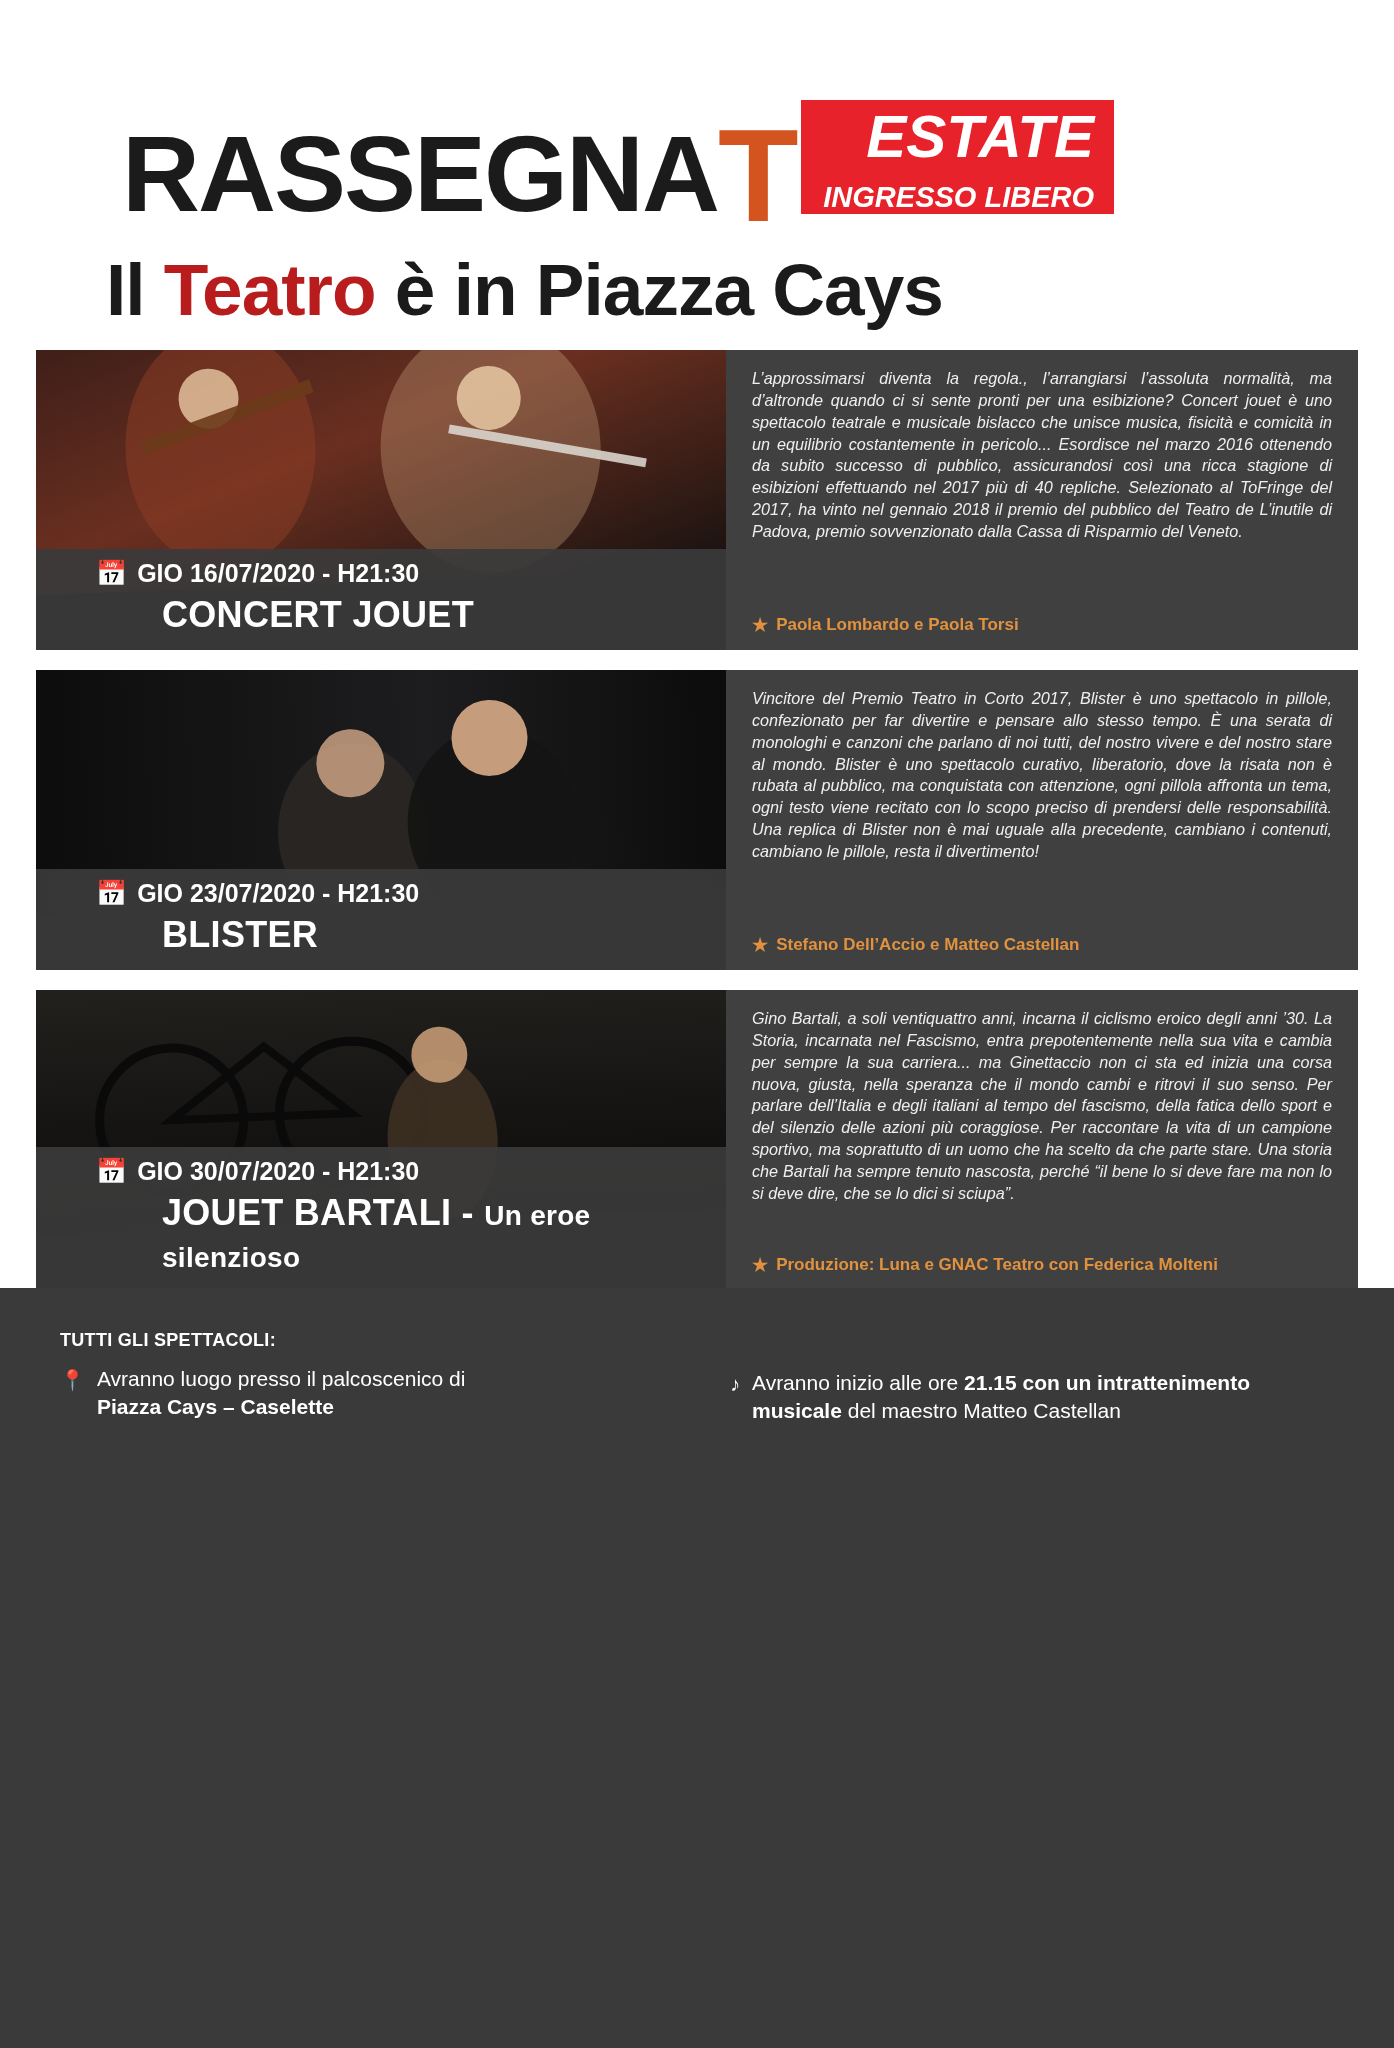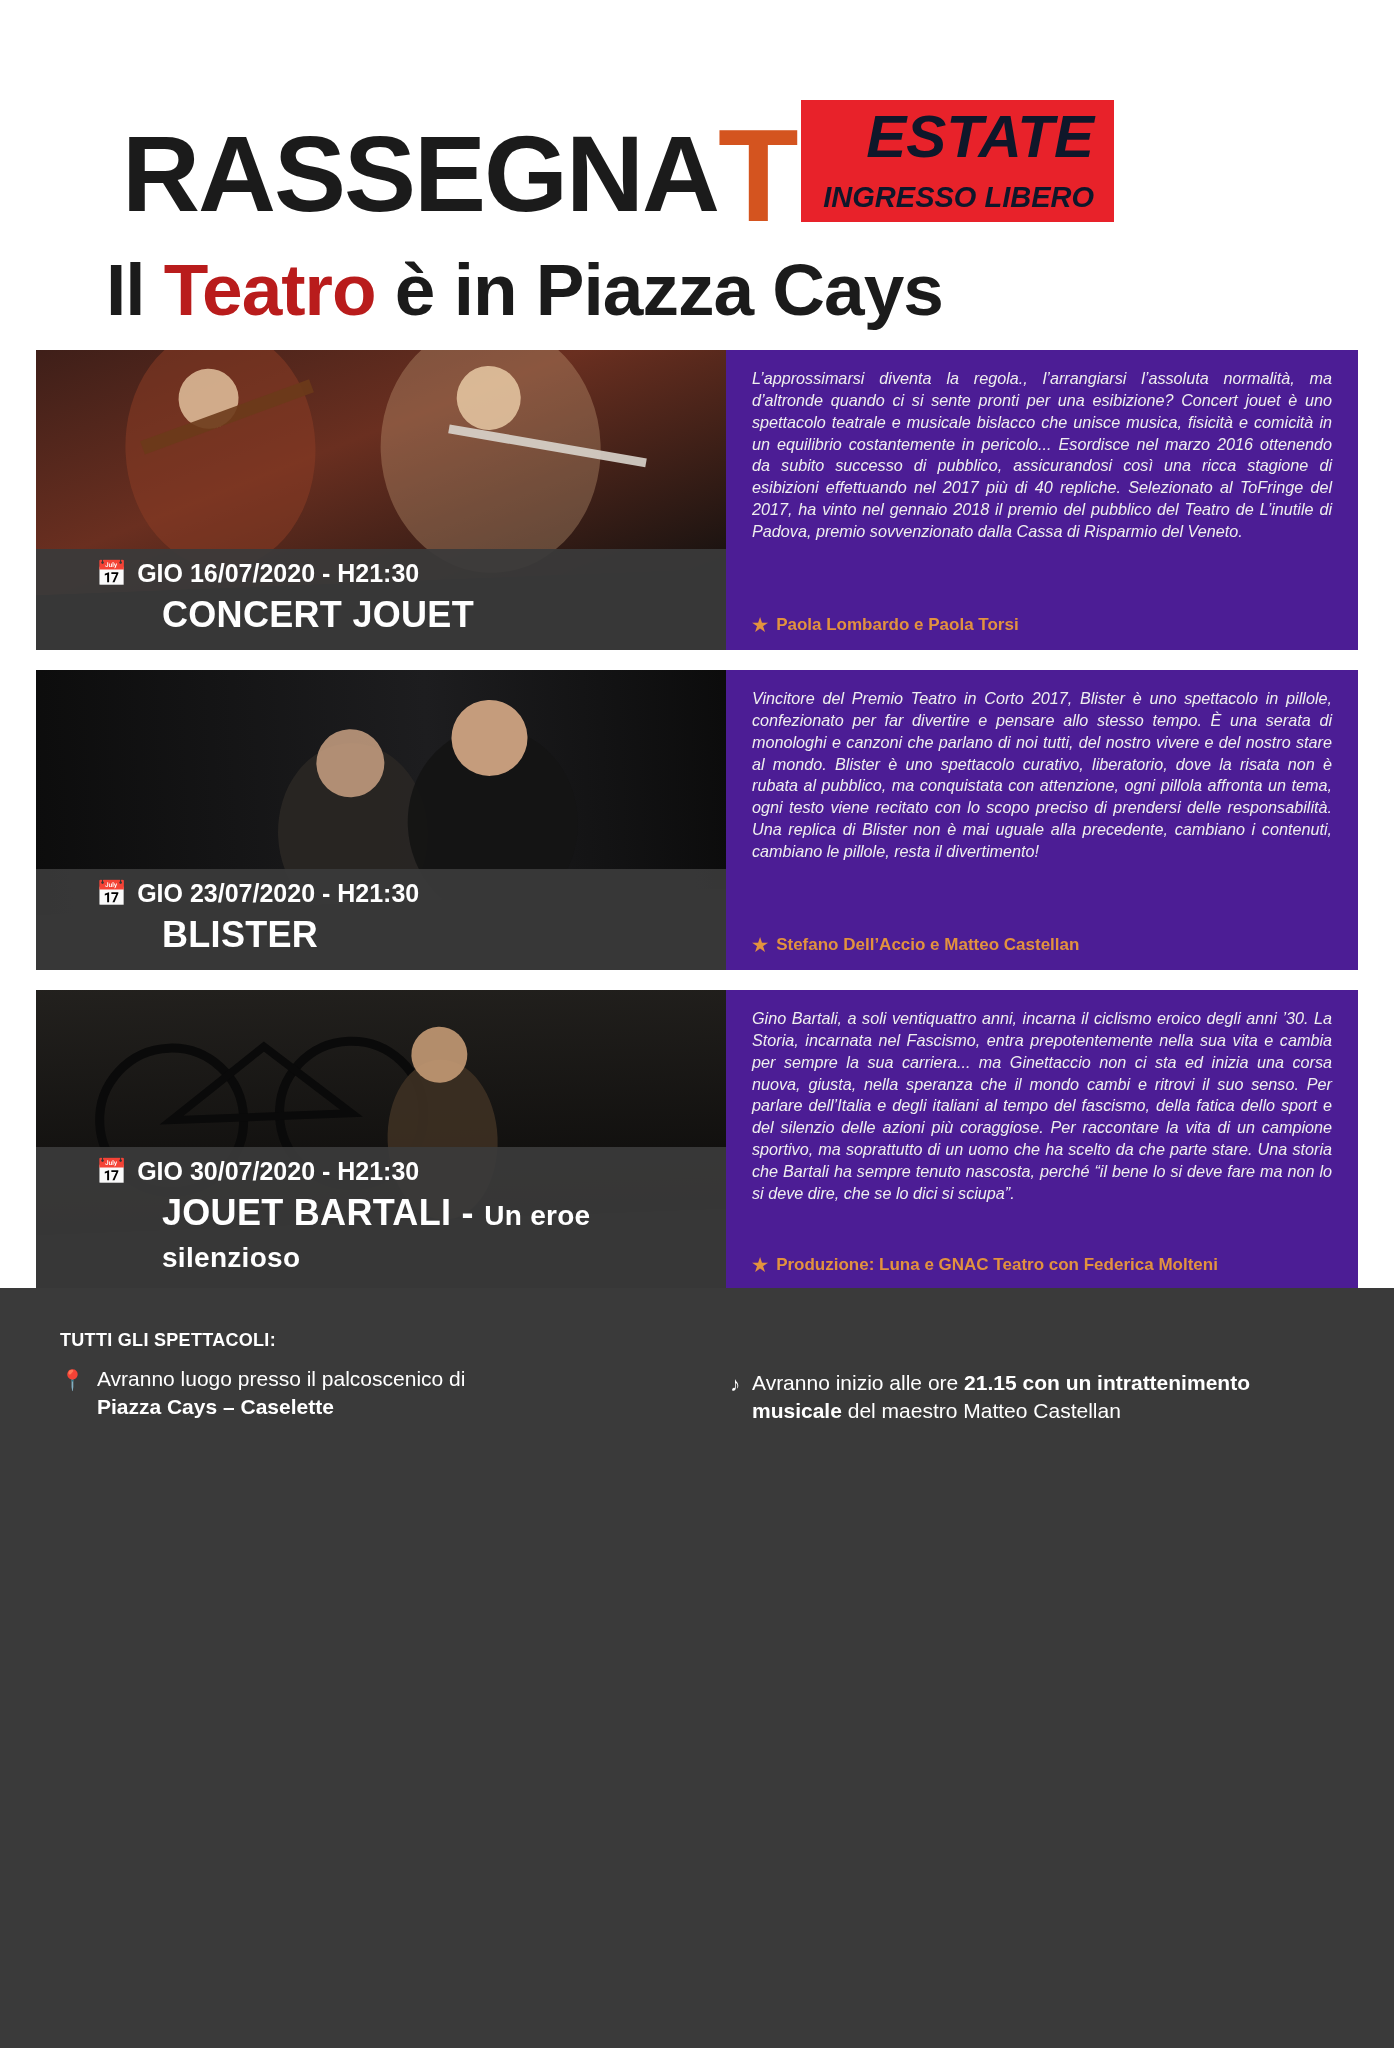--- a/index.html
+++ b/index.html
@@ -12,22 +12,22 @@
 
   
   .header{position:relative;padding:48px 60px 0 60px;}
   .title-row{position:relative;height:150px;}
   .rassegna{
     font-size:108px;font-weight:bold;letter-spacing:-2px;line-height:1;
     color:#1b1b1b;position:absolute;left:62px;top:52px;
   }
   .rassegna .t-orange{color:#d4541f;font-size:132px;line-height:1;position:relative;top:10px;}
   .estate-box{
-    position:absolute;right:50px;top:52px;background:#e8222a;color:#0f172a;
-    padding:8px 20px 10px 22px;text-align:right;
+    position:absolute;right:50px;top:52px;background:#e8222a;color:#ffffff;
+    padding:8px 20px 2px 22px;text-align:right;
   }
   .estate-box .estate{
     font-size:60px;font-weight:bold;font-style:italic;line-height:0.95;letter-spacing:0px;
   }
   .estate-box .ingresso{
     font-size:29px;font-weight:bold;font-style:italic;line-height:1;margin-top:18px;letter-spacing:0px;
   }
   .subtitle{
     position:absolute;left:46px;top:200px;font-size:73px;font-weight:bold;color:#1b1b1b;
     letter-spacing:-1px;white-space:nowrap;
@@ -53,21 +53,21 @@
   }
   .date-line{
     display:flex;align-items:center;gap:10px;color:#fff;font-size:25px;font-weight:bold;
     padding-left:60px;margin-bottom:6px;
   }
   .show-name{
     color:#fff;font-size:36px;font-weight:bold;padding-left:82px;letter-spacing:0.3px;margin-left:44px;
   }
   .show-name .sub{font-size:28px;font-weight:bold;}
   .text-col{
-    flex:1;background:#4c1d95;color:#efefef;padding:18px 26px 14px 26px;
+    flex:1;background:#404040;color:#efefef;padding:18px 26px 14px 26px;
     display:flex;flex-direction:column;justify-content:center;
   }
   .descr{
     font-size:16.2px;line-height:1.35;font-style:italic;text-align:justify;
   }
   .cast{
     margin-top:auto;color:#e2923e;font-size:17px;font-weight:bold;display:flex;gap:8px;align-items:center;
   }
   .cast .star{color:#e2923e;font-size:18px;}
 

